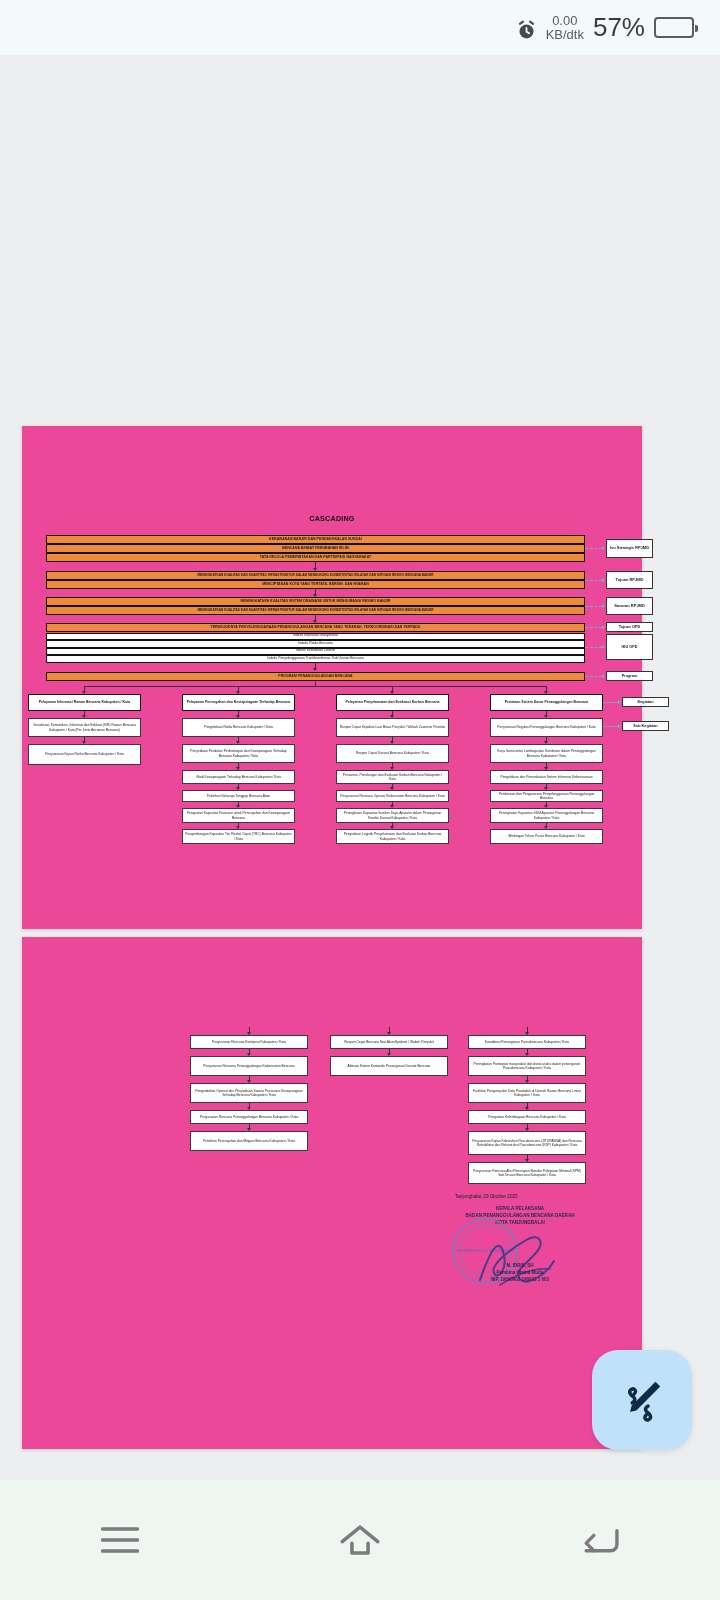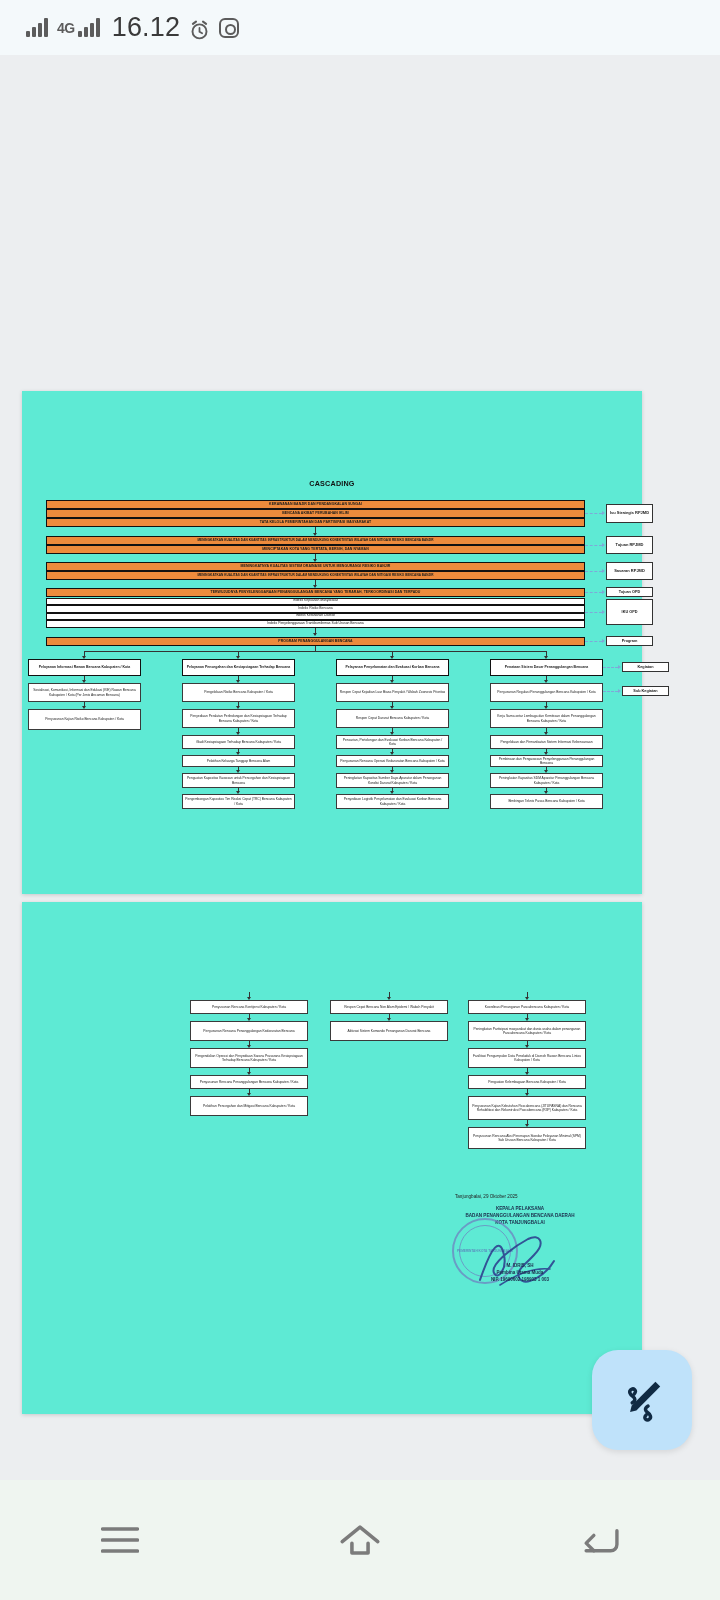--- a/index.html
+++ b/index.html
@@ -44,22 +44,23 @@
   }
   .batt::after { content:""; position:absolute; right:-6px; top:6px; width:3px; height:7px;
                  background:#5c5c5c; border-radius:0 2px 2px 0; }
   .batt-fill { height: 100%; background:#3a3a3a; border-radius: 1px; }
 
   
   .viewer { position: relative; width: 720px; height: 1425px; background:#eceef0; overflow:hidden; }
 
   .page {
     position: absolute; left: 22px; width: 620px;
-    background: #5eead4;
+    background: #ec4899;
     box-shadow: 0 1px 4px rgba(0,0,0,0.16);
+    margin-top: 35px;
   }
   .page1 { top: 336px; height: 503px; }
   .page2 { top: 847px; height: 512px; }
 
   
   .doc-title { text-align:center; font-weight:bold; color:#111; }
   .t1 { font-size: 7.2px; margin-top: 88px; letter-spacing:.2px; }
   .t2 { font-size: 7.2px; margin-top: 4px; letter-spacing:.1px; }
 
   
@@ -138,45 +139,34 @@
   .navbar {
     height:120px; width:720px; background:#eff5f0;
     display:flex; align-items:center; justify-content:space-around;
   }
   .navbtn { width:100px; height:70px; display:flex; align-items:center; justify-content:center; }
 </style>
 </head>
 <body>
 
 <div class="statusbar">
-  <div class="sb-left">
-    <span class="sig-bars">
-      <i></i>
-        <i></i>
-        <i></i>
-        <i></i>
-    </span>
-    <span class="net-grp">
-      <span class="net-label">4G</span>
-      <span class="sig-bars">
-        <i></i>
-          <i></i>
-          <i></i>
-          <i></i>
-      </span>
-    </span>
-    <span class="clock-time">16.12</span>
+  <div class="sb-right">
     <span class="ic alarm-ic">
       <svg viewBox="0 0 24 24" width="21" height="21">
-          <circle cx="12" cy="13" r="8" fill="none" stroke="#5c5c5c" stroke-width="2.2"></circle>
-          <path d="M12 9v4.4l3 1.8" stroke="#5c5c5c" stroke-width="2" fill="none" stroke-linecap="round"></path>
-          <path d="M4.5 4.5l3.5-2.6M19.5 4.5L16 1.9" stroke="#5c5c5c" stroke-width="2.4" stroke-linecap="round"></path>
+          <circle cx="12" cy="13" r="8" fill="#4a4a4a"></circle>
+          <path d="M12 9v4.4l3 1.8" stroke="#fff" stroke-width="2" fill="none" stroke-linecap="round"></path>
+          <path d="M4.5 4.5l3.5-2.6M19.5 4.5L16 1.9" stroke="#4a4a4a" stroke-width="2.4" stroke-linecap="round"></path>
         </svg>
     </span>
-    <span class="ic insta-ic"></span>
+    <span class="kbps">
+      <span>0.00</span><br>
+      <span>KB/dtk</span>
+    </span>
+    <span class="batt-pct">57%</span>
+    <span class="batt"><span class="batt-fill" style="width:57%"></span></span>
   </div>
 </div>
 
 <div class="viewer">
 
   <div class="page page1">
 
     <div class="doc-title t1">CASCADING</div>
 
     <div class="chart">

